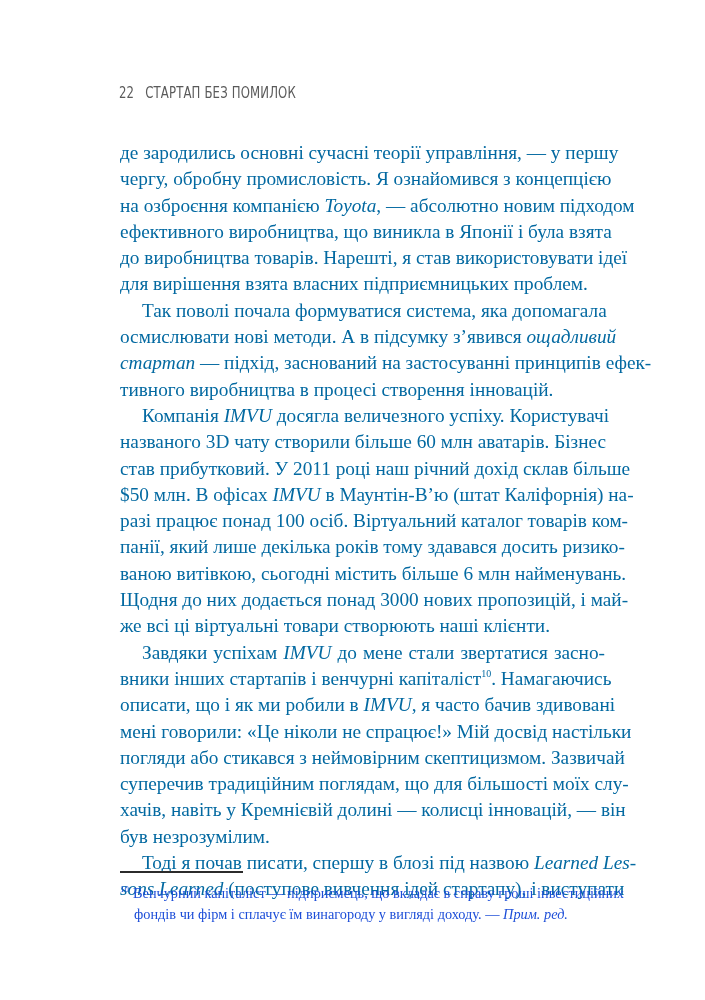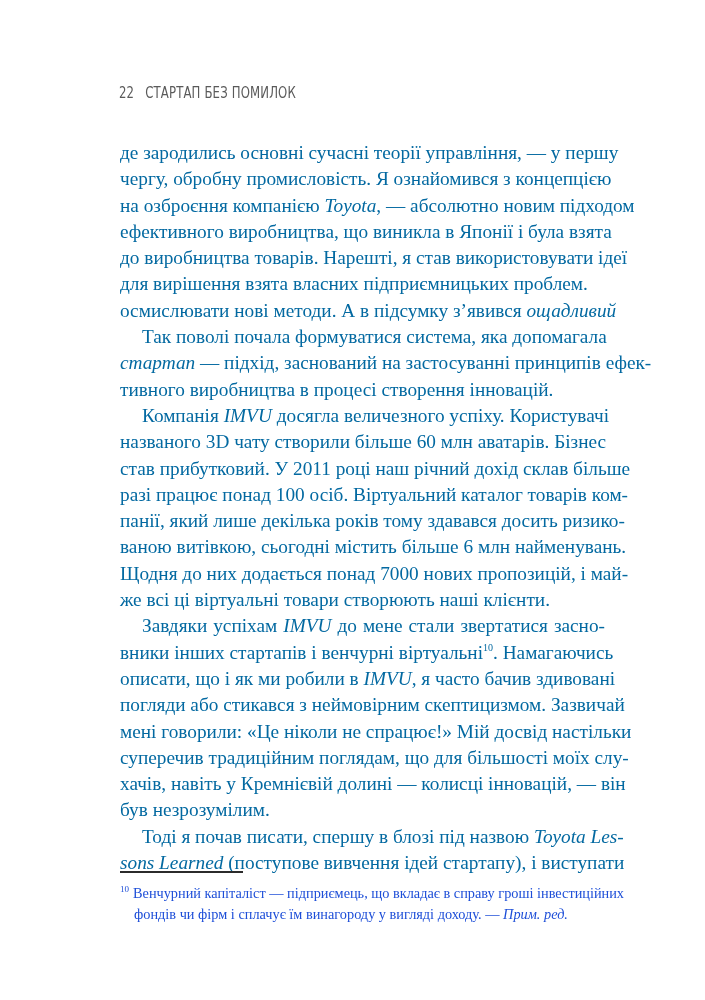--- a/index.html
+++ b/index.html
@@ -43,47 +43,48 @@
 <div class="body-text" id="body-text">
     <div>
       <span class="line"><span>де зародились основні сучасні теорії управління, — у першу</span></span>
       <span class="line"><span>чергу, обробну промисловість. Я ознайомився з концепцією</span></span>
       <span class="line"><span>на озброєння компанією </span><em>Toyota</em><span>, — абсолютно новим підходом</span></span>
       <span class="line"><span>ефективного виробництва, що виникла в Японії і була взята</span></span>
       <span class="line"><span>до виробництва товарів. Нарешті, я став використовувати ідеї</span></span>
       <span class="line last"><span>для вирішення взята власних підприємницьких проблем.</span></span>
     </div>
     <div>
+      <span class="line indent"><span>Так поволі почала формуватися система, яка допомагала</span></span>
       <span class="line"><span>осмислювати нові методи. А в підсумку з’явився </span><em>ощадливий</em></span>
-      <span class="line indent"><span>Так поволі почала формуватися система, яка допомагала</span></span>
       <span class="line"><em>стартап</em><span> — підхід, заснований на застосуванні принципів ефек-</span></span>
       <span class="line last"><span>тивного виробництва в процесі створення інновацій.</span></span>
     </div>
     <div>
       <span class="line indent"><span>Компанія </span><em>IMVU</em><span> досягла величезного успіху. Користувачі</span></span>
       <span class="line"><span>названого 3D чату створили більше 60 млн аватарів. Бізнес</span></span>
       <span class="line"><span>став прибутковий. У 2011 році наш річний дохід склав більше</span></span>
+      <span class="line"><span>$50 млн. В офісах </span><em>IMVU</em><span> в Маунтін-В’ю (штат Каліфорнія) на-</span></span>
       <span class="line"><span>разі працює понад 100 осіб. Віртуальний каталог товарів ком-</span></span>
       <span class="line"><span>панії, який лише декілька років тому здавався досить ризико-</span></span>
       <span class="line"><span>ваною витівкою, сьогодні містить більше 6 млн найменувань.</span></span>
-      <span class="line"><span>Щодня до них додається понад 7000 нових пропозицій, і май-</span></span>
+      <span class="line"><span>Щодня до них додається понад 3000 нових пропозицій, і май-</span></span>
       <span class="line last"><span>же всі ці віртуальні товари створюють наші клієнти.</span></span>
     </div>
     <div>
       <span class="line indent"><span>Завдяки успіхам </span><em>IMVU</em><span> до мене стали звертатися засно-</span></span>
-      <span class="line"><span>вники інших стартапів і венчурні віртуальні</span><sup>10</sup><span>. Намагаючись</span></span>
+      <span class="line"><span>вники інших стартапів і венчурні капіталіст</span><sup>10</sup><span>. Намагаючись</span></span>
       <span class="line"><span>описати, що і як ми робили в </span><em>IMVU</em><span>, я часто бачив здивовані</span></span>
+      <span class="line"><span>мені говорили: «Це ніколи не спрацює!» Мій досвід настільки</span></span>
       <span class="line"><span>погляди або стикався з неймовірним скептицизмом. Зазвичай</span></span>
-      <span class="line"><span>мені говорили: «Це ніколи не спрацює!» Мій досвід настільки</span></span>
       <span class="line"><span>суперечив традиційним поглядам, що для більшості моїх слу-</span></span>
       <span class="line"><span>хачів, навіть у Кремнієвій долині — колисці інновацій, — він</span></span>
       <span class="line last"><span>був незрозумілим.</span></span>
     </div>
     <div>
-      <span class="line indent"><span>Тоді я почав писати, спершу в блозі під назвою </span><em>Toyota Les-</em></span>
+      <span class="line indent"><span>Тоді я почав писати, спершу в блозі під назвою </span><em>Learned Les-</em></span>
       <span class="line"><em>sons Learned</em><span> (поступове вивчення ідей стартапу), і виступати</span></span>
     </div>
   </div>
 
 <div class="fn-rule"></div>
 
 <div class="footnote" id="footnote">
     <span class="fn-line"><sup>10</sup><span>Венчурний капіталіст — підприємець, що вкладає в справу гроші інвестиційних</span></span>
     <span class="fn-line fn-cont"><span>фондів чи фірм і сплачує їм винагороду у вигляді доходу. — </span><em>Прим. ред.</em></span>
   </div>

